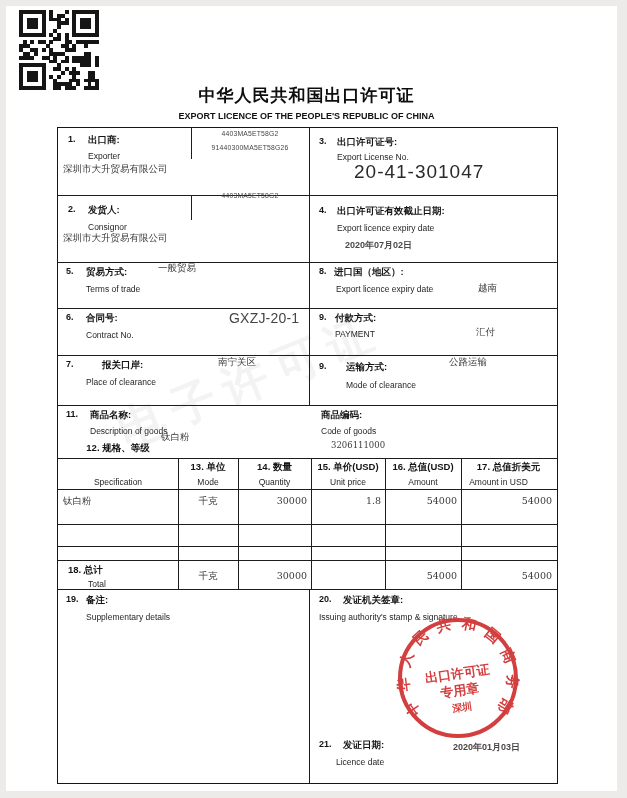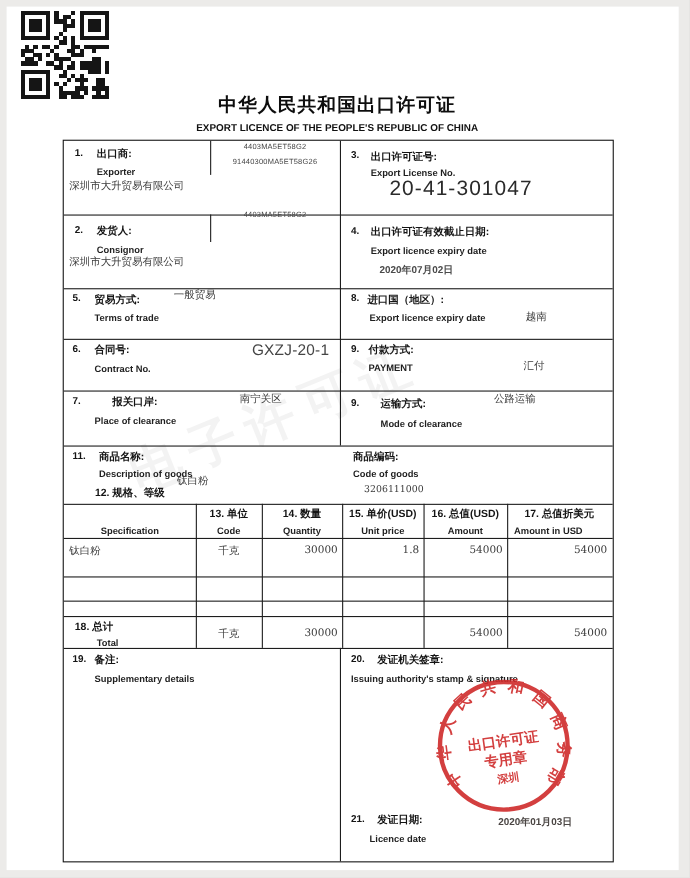--- a/index.html
+++ b/index.html
@@ -1,21 +1,21 @@
 <!DOCTYPE html>
 <html><head>
 <meta charset="utf-8">
 <style>
   html,body{margin:0;padding:0;background:#dcdcda;}
   #screen{position:relative;width:627px;height:798px;background:#ecebe9;overflow:hidden;
           font-family:"Liberation Sans","DejaVu Sans",sans-serif;color:#141414;}
   #sheet{position:absolute;left:6px;top:6px;width:611px;height:785px;background:#ffffff;}
   .abs{position:absolute;white-space:nowrap;}
   .zh{font-weight:700;font-size:9.5px;color:#141414;}
-  .en{font-weight:700;font-size:8.5px;color:#1f1f1f;}
+  .en{font-weight:400;font-size:8.5px;color:#1f1f1f;}
   .no{font-weight:700;font-size:9px;color:#141414;}
   .v{font-family:"DejaVu Serif","Liberation Serif",serif;font-size:9.5px;color:#3b3b3b;}
   .code{font-size:6.8px;color:#454545;letter-spacing:.2px;}
   .hl{position:absolute;left:0;right:0;height:1px;background:#1d1d1d;}
   .vl{position:absolute;width:1px;background:#1d1d1d;}
   #doc-title{position:absolute;left:57px;top:84px;width:499px;text-align:center;
              font-size:17px;font-weight:700;letter-spacing:1px;color:#0d0d0d;}
   #doc-subtitle{position:absolute;left:57px;top:111px;width:499px;text-align:center;
                 font-size:9px;font-weight:700;color:#111;}
   #lic-table{position:absolute;left:57px;top:127px;width:499px;height:655px;
@@ -349,21 +349,21 @@
     <span class="abs zh" style="left:32px;top:281px">商品名称:</span>
     <span class="abs en" style="left:32px;top:298px">Description of goods</span>
     <span class="abs v" style="left:103px;top:303px">钛白粉</span>
     <span class="abs zh" style="left:263px;top:281px">商品编码:</span>
     <span class="abs en" style="left:263px;top:298px">Code of goods</span>
     <span class="abs v" style="left:273px;top:312px;font-size:8.5px">3206111000</span>
 
     <span class="abs zh cc" style="left:0;top:314px;width:120px">12. 规格、等级</span>
     <span class="abs en cc" style="left:0;top:349px;width:120px">Specification</span>
     <span class="abs zh cc" style="left:120px;top:333px;width:60px">13. 单位</span>
-    <span class="abs en cc" style="left:120px;top:349px;width:60px">Code</span>
+    <span class="abs en cc" style="left:120px;top:349px;width:60px">Mode</span>
     <span class="abs zh cc" style="left:180px;top:333px;width:73px">14. 数量</span>
     <span class="abs en cc" style="left:180px;top:349px;width:73px">Quantity</span>
     <span class="abs zh cc" style="left:253px;top:333px;width:74px">15. 单价(USD)</span>
     <span class="abs en cc" style="left:253px;top:349px;width:74px">Unit price</span>
     <span class="abs zh cc" style="left:327px;top:333px;width:76px">16. 总值(USD)</span>
     <span class="abs en cc" style="left:327px;top:349px;width:76px">Amount</span>
     <span class="abs zh cc" style="left:403px;top:333px;width:95px">17. 总值折美元</span>
     <span class="abs en cc" style="left:403px;top:349px;width:75px">Amount in USD</span>
 
     <span class="abs v" style="left:5px;top:367px">钛白粉</span>

